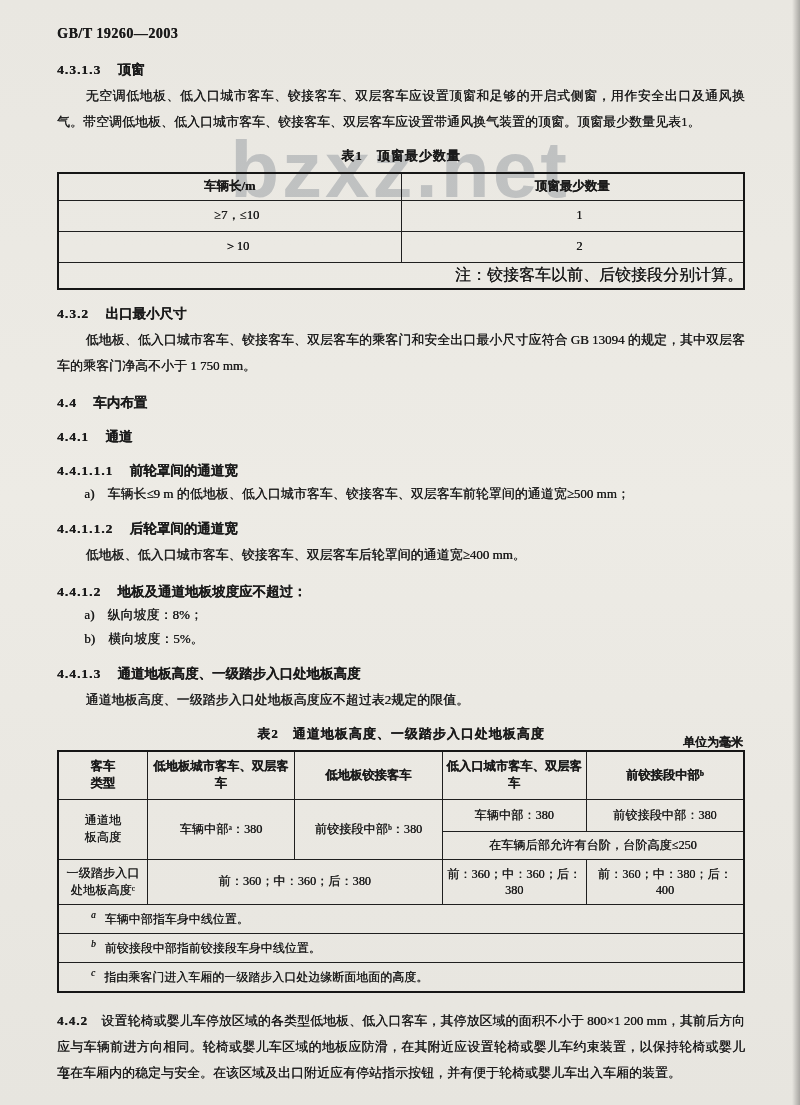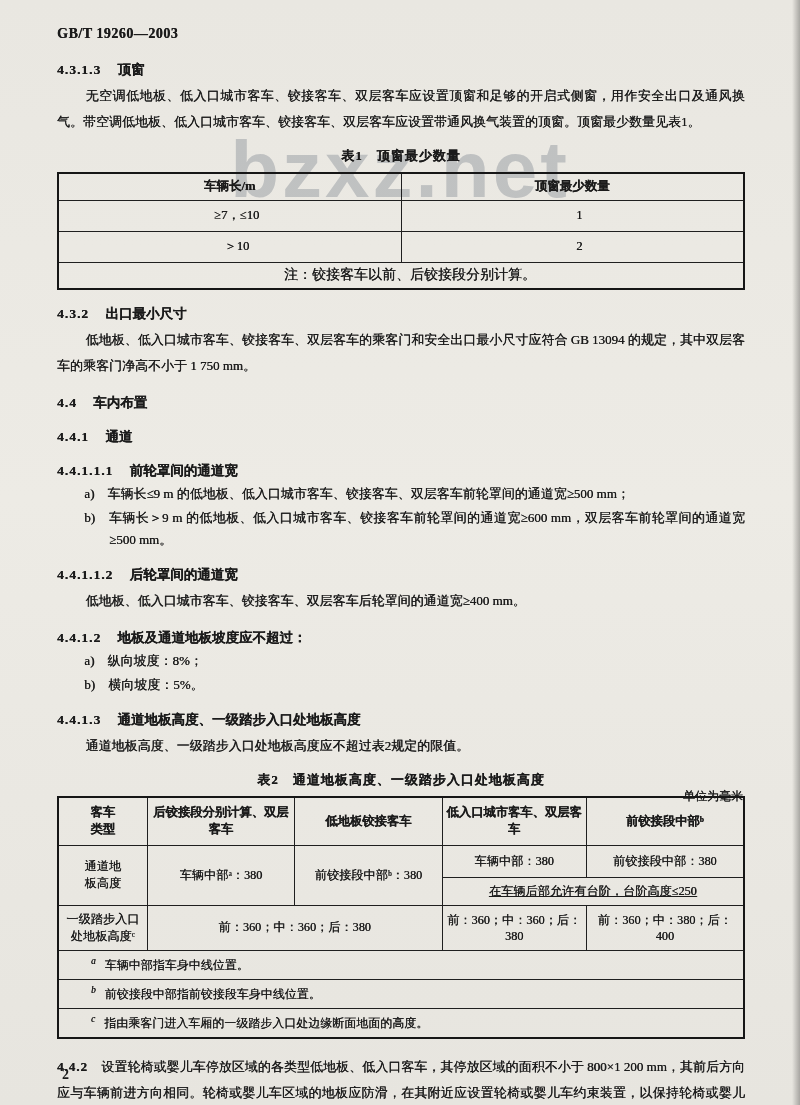--- a/index.html
+++ b/index.html
@@ -40,34 +40,34 @@
     padding-left:4em; text-indent:-1.9em; text-align:justify;
   }
   .num-lead { margin-top:15px; }
   .num-lead .hnum { margin-right:10px; }
 
   .tbl-title-row {
     position:relative; margin-top:11px; margin-bottom:6px;
     text-align:center; font-size:13px; height:20px; line-height:20px;
   }
   .tbl-title { font-weight:bold; letter-spacing:1px; }
-  .tbl-unit { position:absolute; right:2px; top:16px; font-size:12px; font-weight:normal; }
+  .tbl-unit { position:absolute; right:2px; top:8px; font-size:12px; font-weight:bold; }
 
   table { width:100%; border-collapse:collapse; table-layout:fixed; margin-bottom:4px; }
   table { border:2.4px solid #161616; }
   th, td { border:1.5px solid #1f1f1f; }
 
   .t1 th { height:27px; font-size:12.5px; font-weight:bold; vertical-align:middle; }
   .t1 td.val { height:31px; font-size:12.5px; text-align:center; vertical-align:middle;padding-left:14px; }
-  .t1 td.note { height:27px; font-size:14px; text-align:center; padding-left:18px; vertical-align:middle; }
+  .t1 td.note { height:27px; font-size:16px; text-align:right; padding-left:18px; vertical-align:middle; }
 
   .t2 th { font-size:12.3px; font-weight:bold; text-align:center; vertical-align:middle; padding:6px 3px; height:48px; }
   .t2 td { font-size:12.2px; text-align:center; vertical-align:middle; padding:5px 3px; }
   .t2 td.subtop { height:32px; }
-  .t2 td.subbottom { height:27px;text-decoration:underline; }
+  .t2 td.subbottom { height:27px; }
   .t2 td.steprow { height:42px; }
   .t2 td.fn { height:25px; font-size:12px; text-align:left; padding-left:32px; }
   .fn-mark { font-size:9.5px; vertical-align:super; margin-right:9px; font-style:italic; }
   .narrow2 { display:inline-block; width:2.5em; }
   .narrow3 { display:inline-block; width:3.2em; }
 
   .page-footer {
     position:absolute; left:62px; bottom:22px; z-index:2;
     font-size:14px; font-weight:bold;
   }
@@ -126,21 +126,20 @@
     </div>
     <div class="heading">
       <span class="hnum">4.4.1</span>
       <span class="htitle">通道</span>
     </div>
     <div class="heading">
       <span class="hnum">4.4.1.1.1</span>
       <span class="htitle">前轮罩间的通道宽</span>
     </div>
     <p class="list-item">a)　车辆长≤9 m 的低地板、低入口城市客车、铰接客车、双层客车前轮罩间的通道宽≥500 mm；</p>
-    <p class="list-item">b)　车辆长＞9 m 的低地板、低入口城市客车、铰接客车前轮罩间的通道宽≥600 mm，双层客车前轮罩间的通道宽≥500 mm。</p>
 
     <div class="heading">
       <span class="hnum">4.4.1.1.2</span>
       <span class="htitle">后轮罩间的通道宽</span>
     </div>
     <p class="para indent">低地板、低入口城市客车、铰接客车、双层客车后轮罩间的通道宽≥400 mm。</p>
 
     <div class="heading">
       <span class="hnum">4.4.1.2</span>
       <span class="htitle">地板及通道地板坡度应不超过：</span>
@@ -162,21 +161,21 @@
       <colgroup>
         <col style="width:13%">
           <col style="width:21.5%">
           <col style="width:21.5%">
           <col style="width:21%">
           <col style="width:23%">
       </colgroup>
       <tbody>
         <tr>
           <th><span class="narrow2">客车类型</span></th>
-          <th>后铰接段分别计算、双层客车</th>
+          <th>低地板城市客车、双层客车</th>
           <th>低地板铰接客车</th>
           <th>低入口城市客车、双层客车</th>
           <th>前铰接段中部ᵇ</th>
         </tr>
         <tr>
           <td rowspan="2"><span class="narrow3">通道地板高度</span></td>
           <td rowspan="2">车辆中部ᵃ：380</td>
           <td rowspan="2">前铰接段中部ᵇ：380</td>
           <td class="subtop">车辆中部：380</td>
           <td class="subtop">前铰接段中部：380</td>

